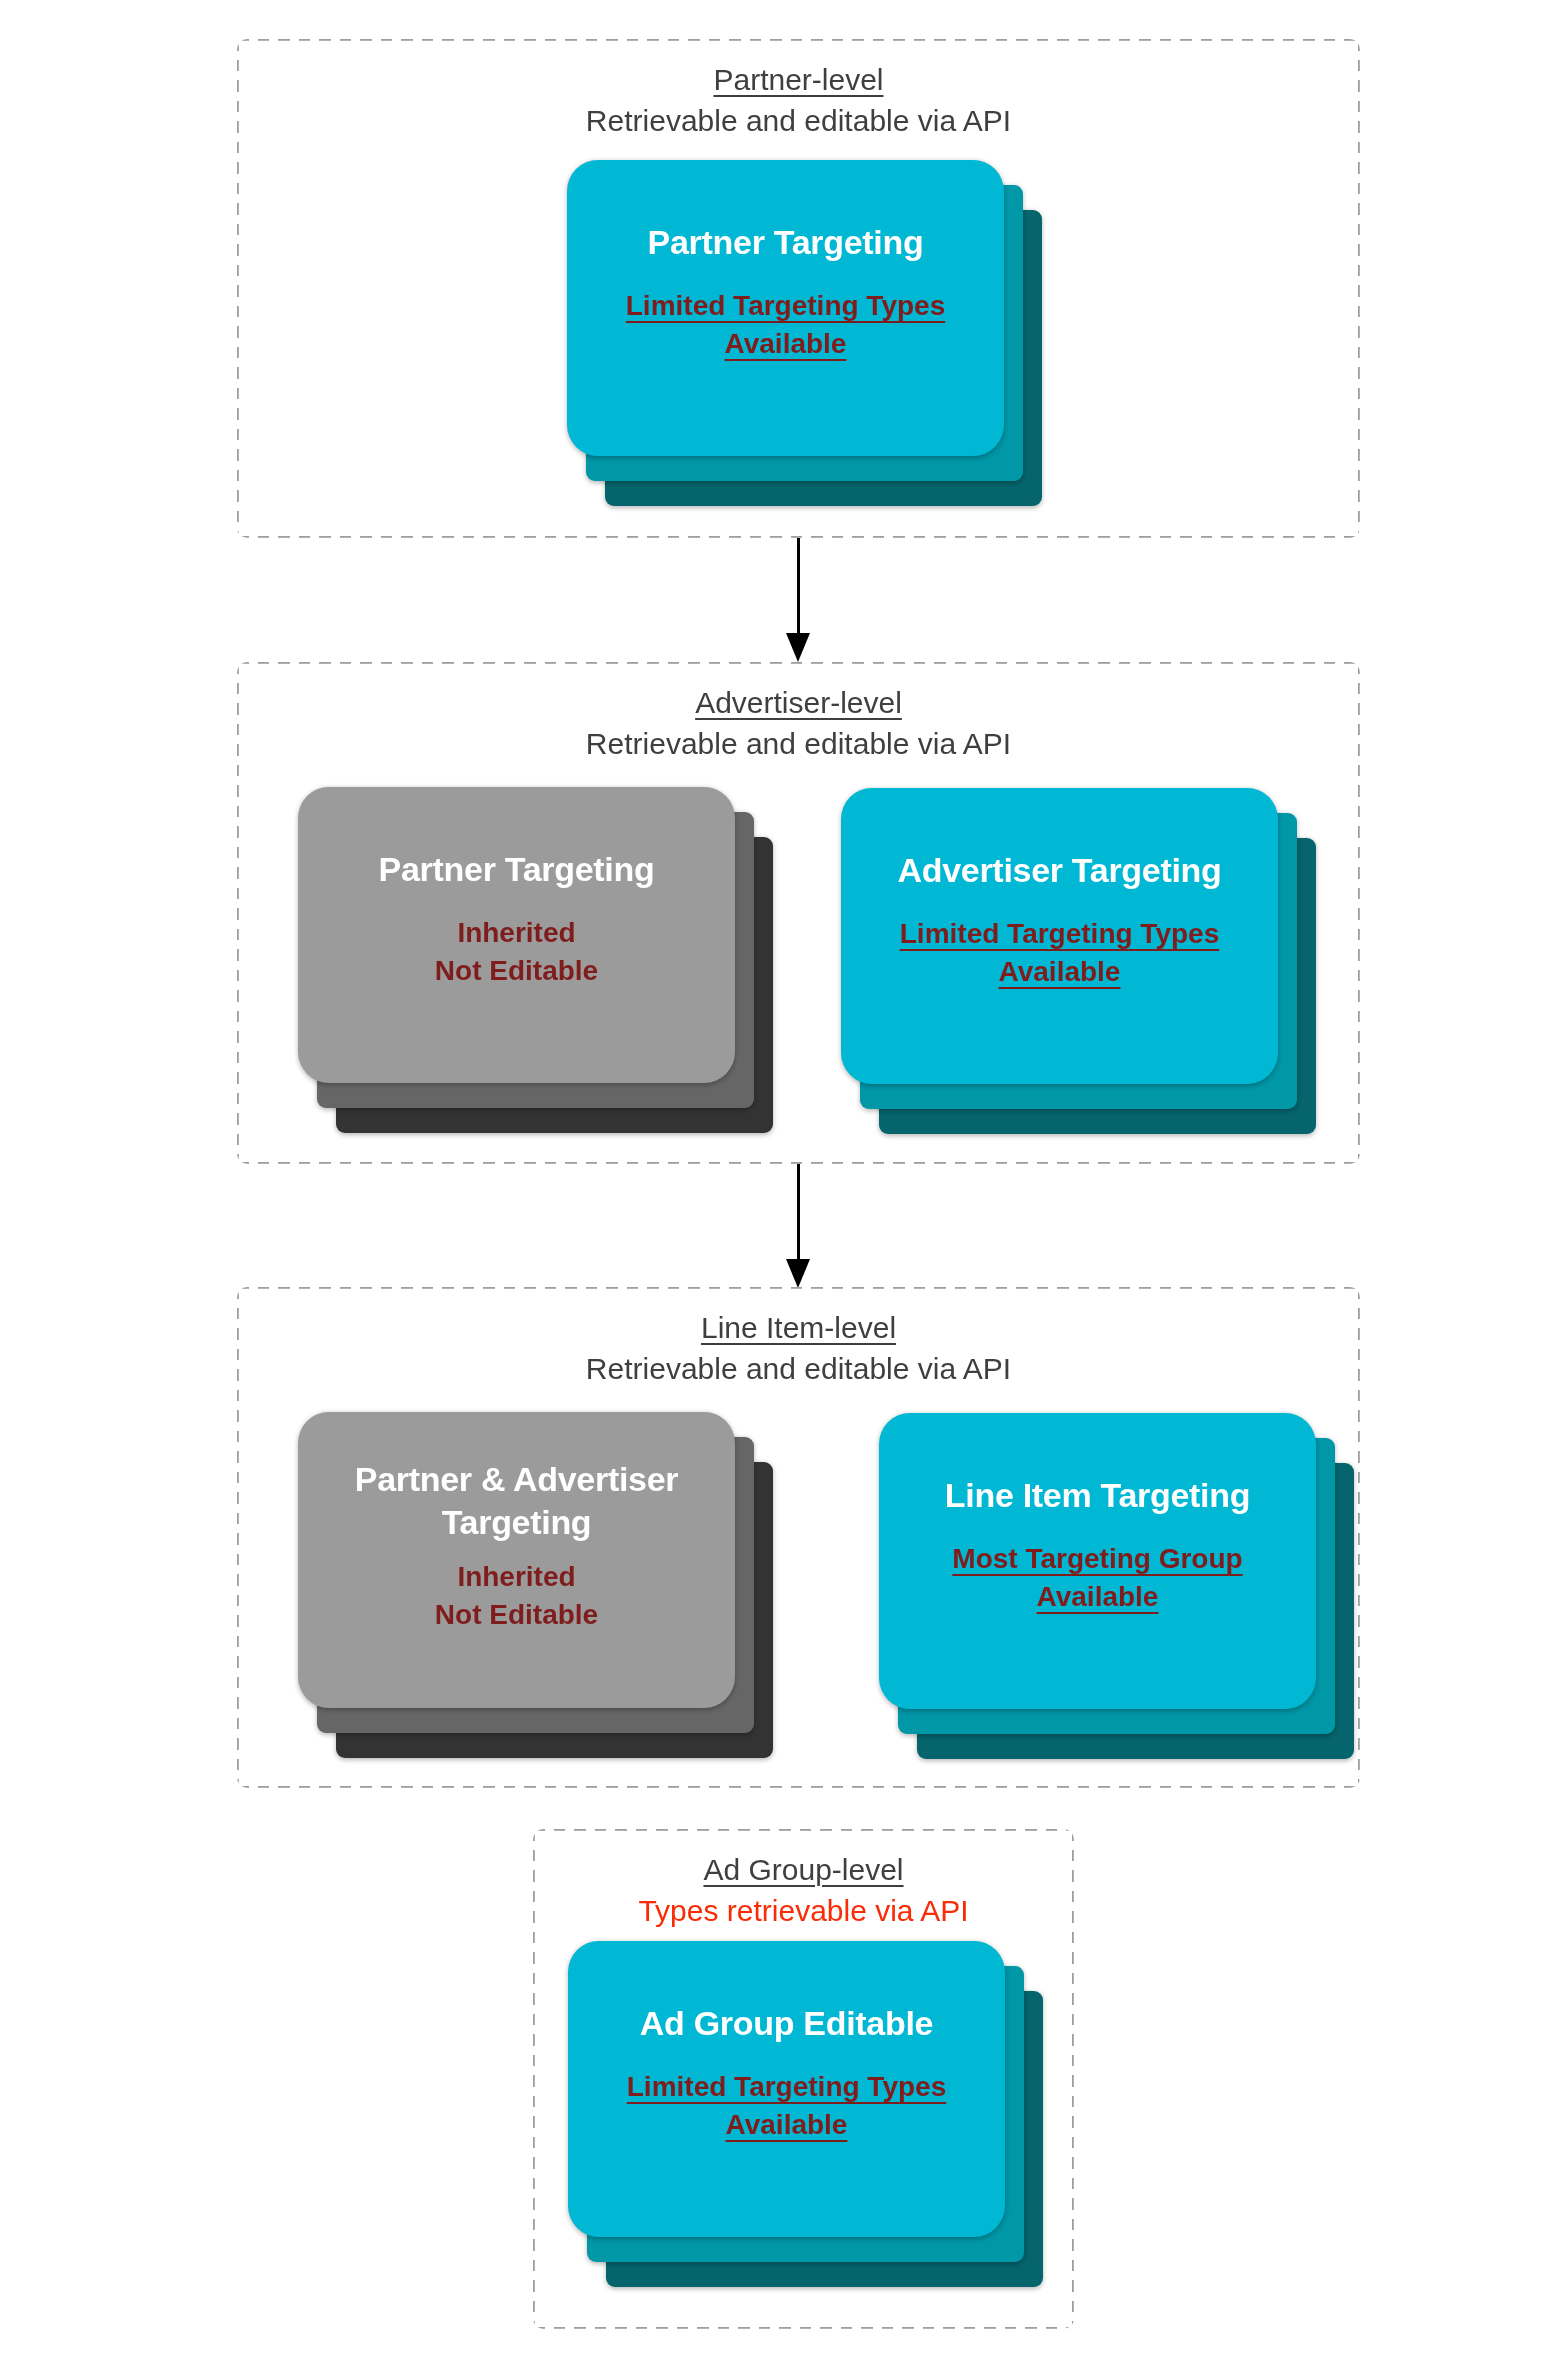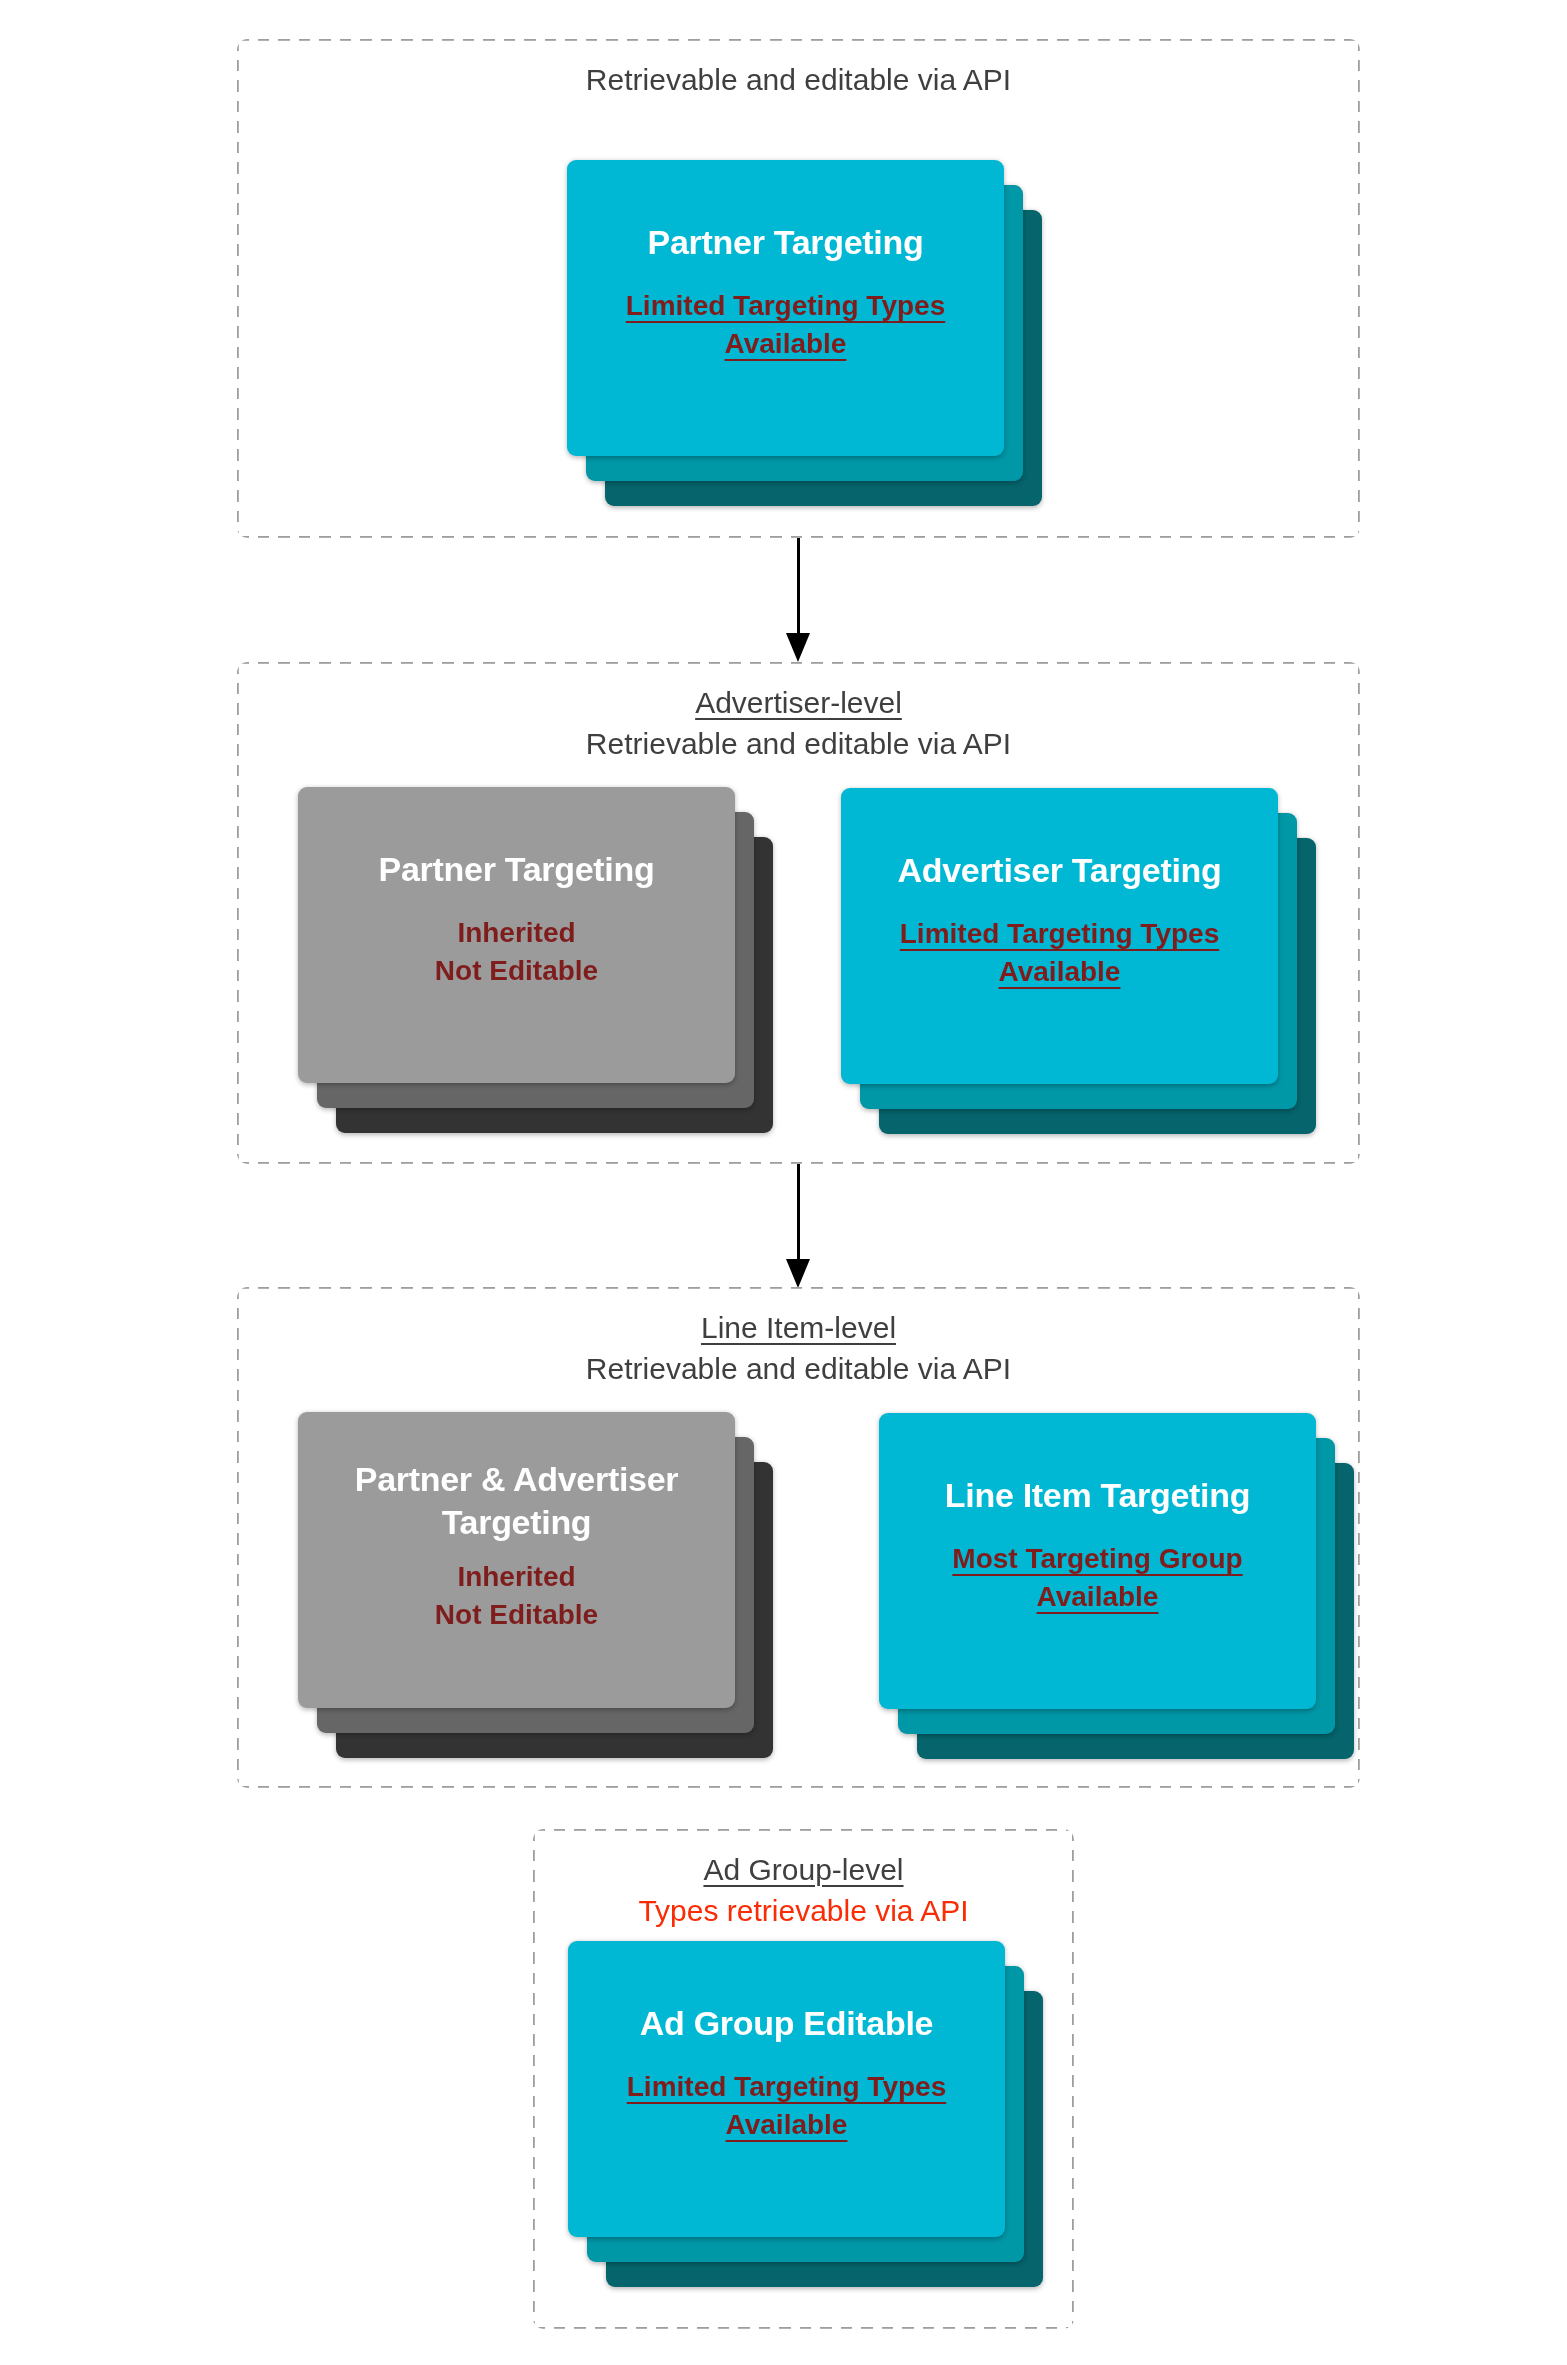--- a/index.html
+++ b/index.html
@@ -36,21 +36,21 @@
   .s3{left:604px;top:126px;}
   .s4{left:61px;top:125px;}
   .s5{left:604px;top:126px;margin-left:38px;}
   .s6{left:35px;top:112px;}
 
   .layer{position:absolute;inset:0;border-radius:9px;box-shadow:0 1.8px 5.4px rgba(0,0,0,0.28);}
   .layer.back{transform:translate(38px,50px);z-index:1;}
   .layer.mid{transform:translate(19px,25px);z-index:2;}
   .layer.front{
     z-index:3;display:flex;flex-direction:column;align-items:center;
-    text-align:center;box-sizing:border-box;padding:61px 25px 0;
+    text-align:center;box-sizing:border-box;padding:61px 25px 0;border-radius:31px;
   }
   .layer.front.tight{padding-top:46px;}
 
   .cyan{background:#00B8D4;}
   .cyan-mid{background:#0097A7;}
   .cyan-back{background:#05646C;}
   .gray{background:#9B9B9B;}
   .gray-mid{background:#666666;}
   .gray-back{background:#333333;}
 
@@ -75,20 +75,21 @@
     border-left:12.5px solid transparent;border-right:12.5px solid transparent;border-top:29px solid #000;
   }
 </style>
 </head>
 <body>
 
 <div class="canvas">
 
   <section class="panel sec1">
     <div class="sec-head">
+      <div class="sec-title">Partner-level</div>
       <div class="sec-sub">Retrievable and editable via API</div>
     </div>
     <div class="stack s1">
       <div class="layer back cyan-back"></div>
       <div class="layer mid cyan-mid"></div>
       <div class="layer front cyan">
         <div class="card-title">Partner Targeting</div>
         <div class="card-sub underlined">
           <span class="sub-line">Limited Targeting Types</span>
           <span class="sub-line">Available</span>

